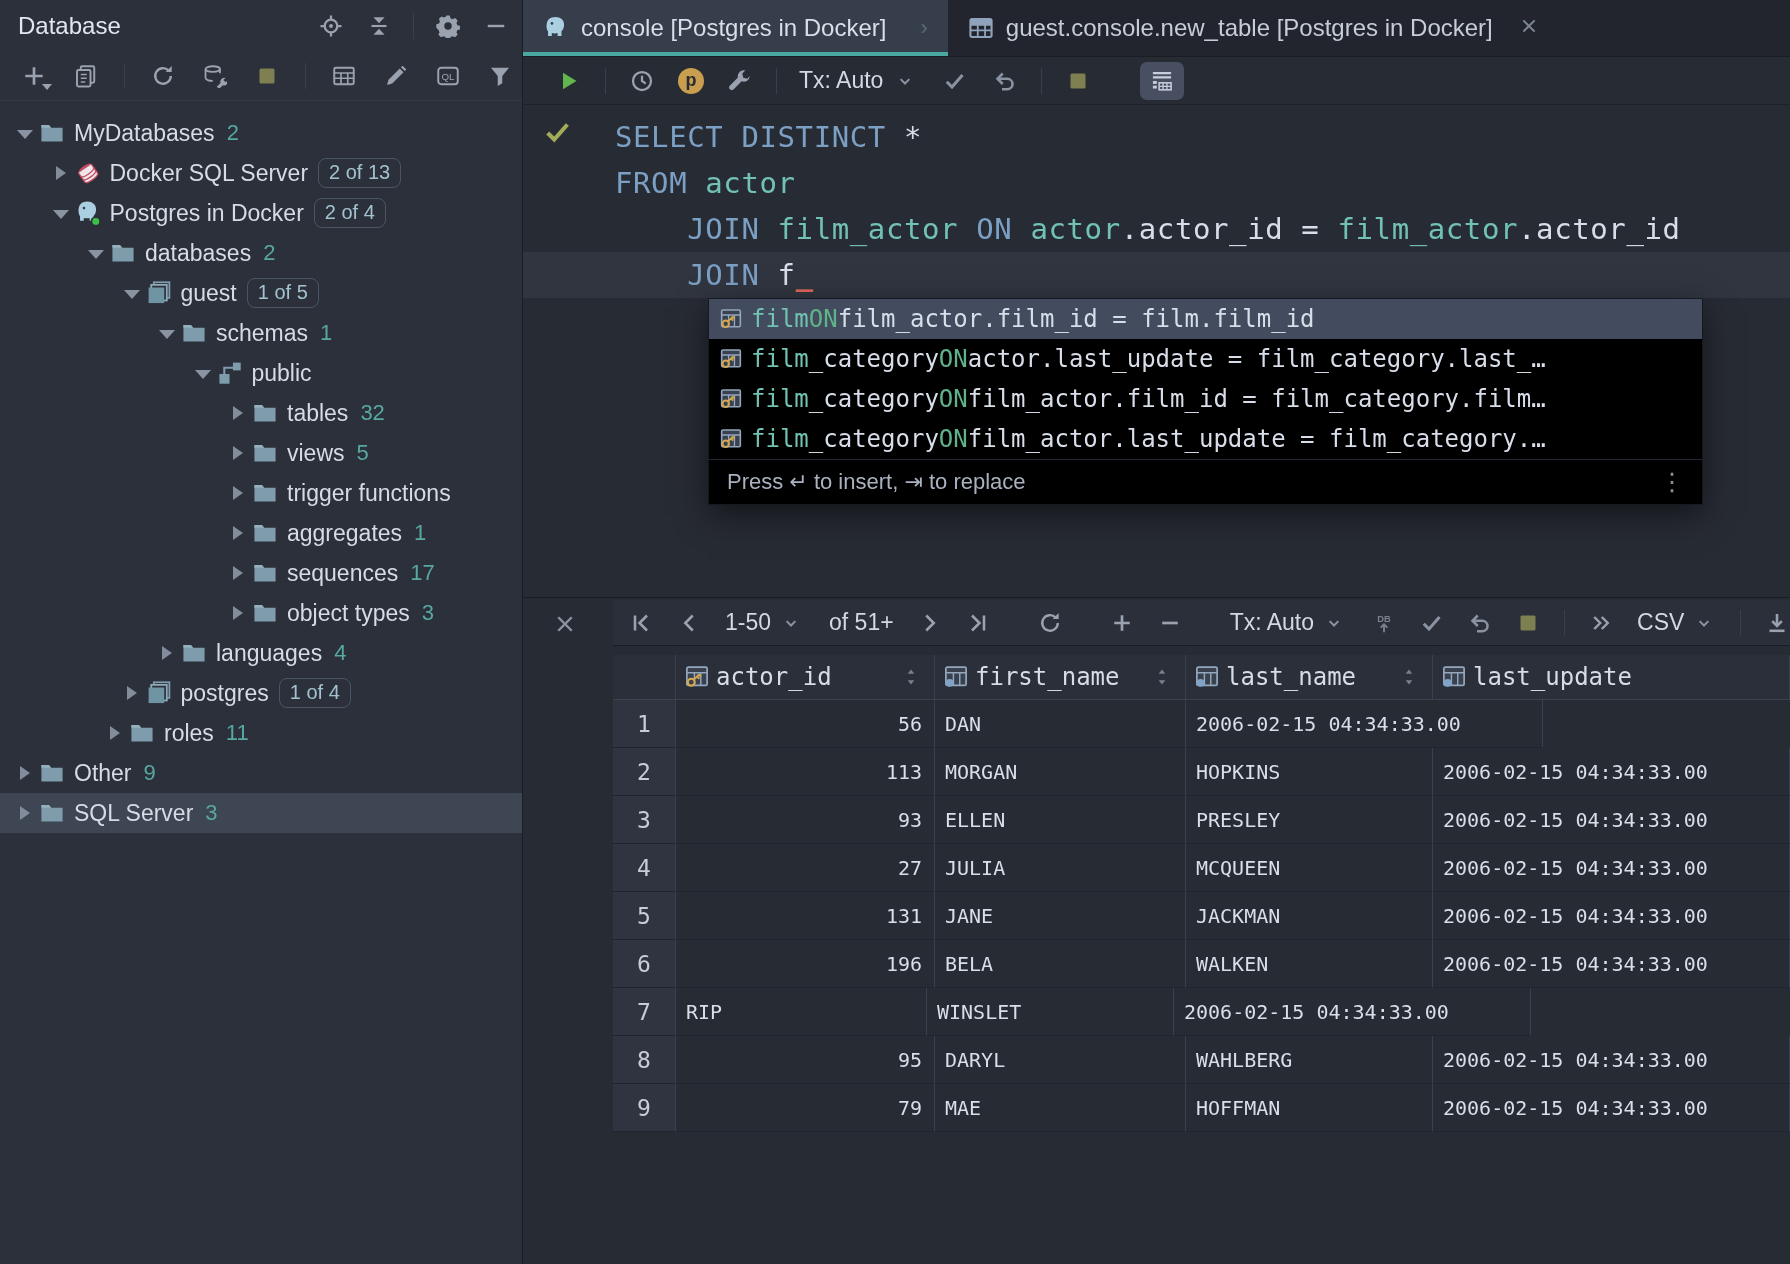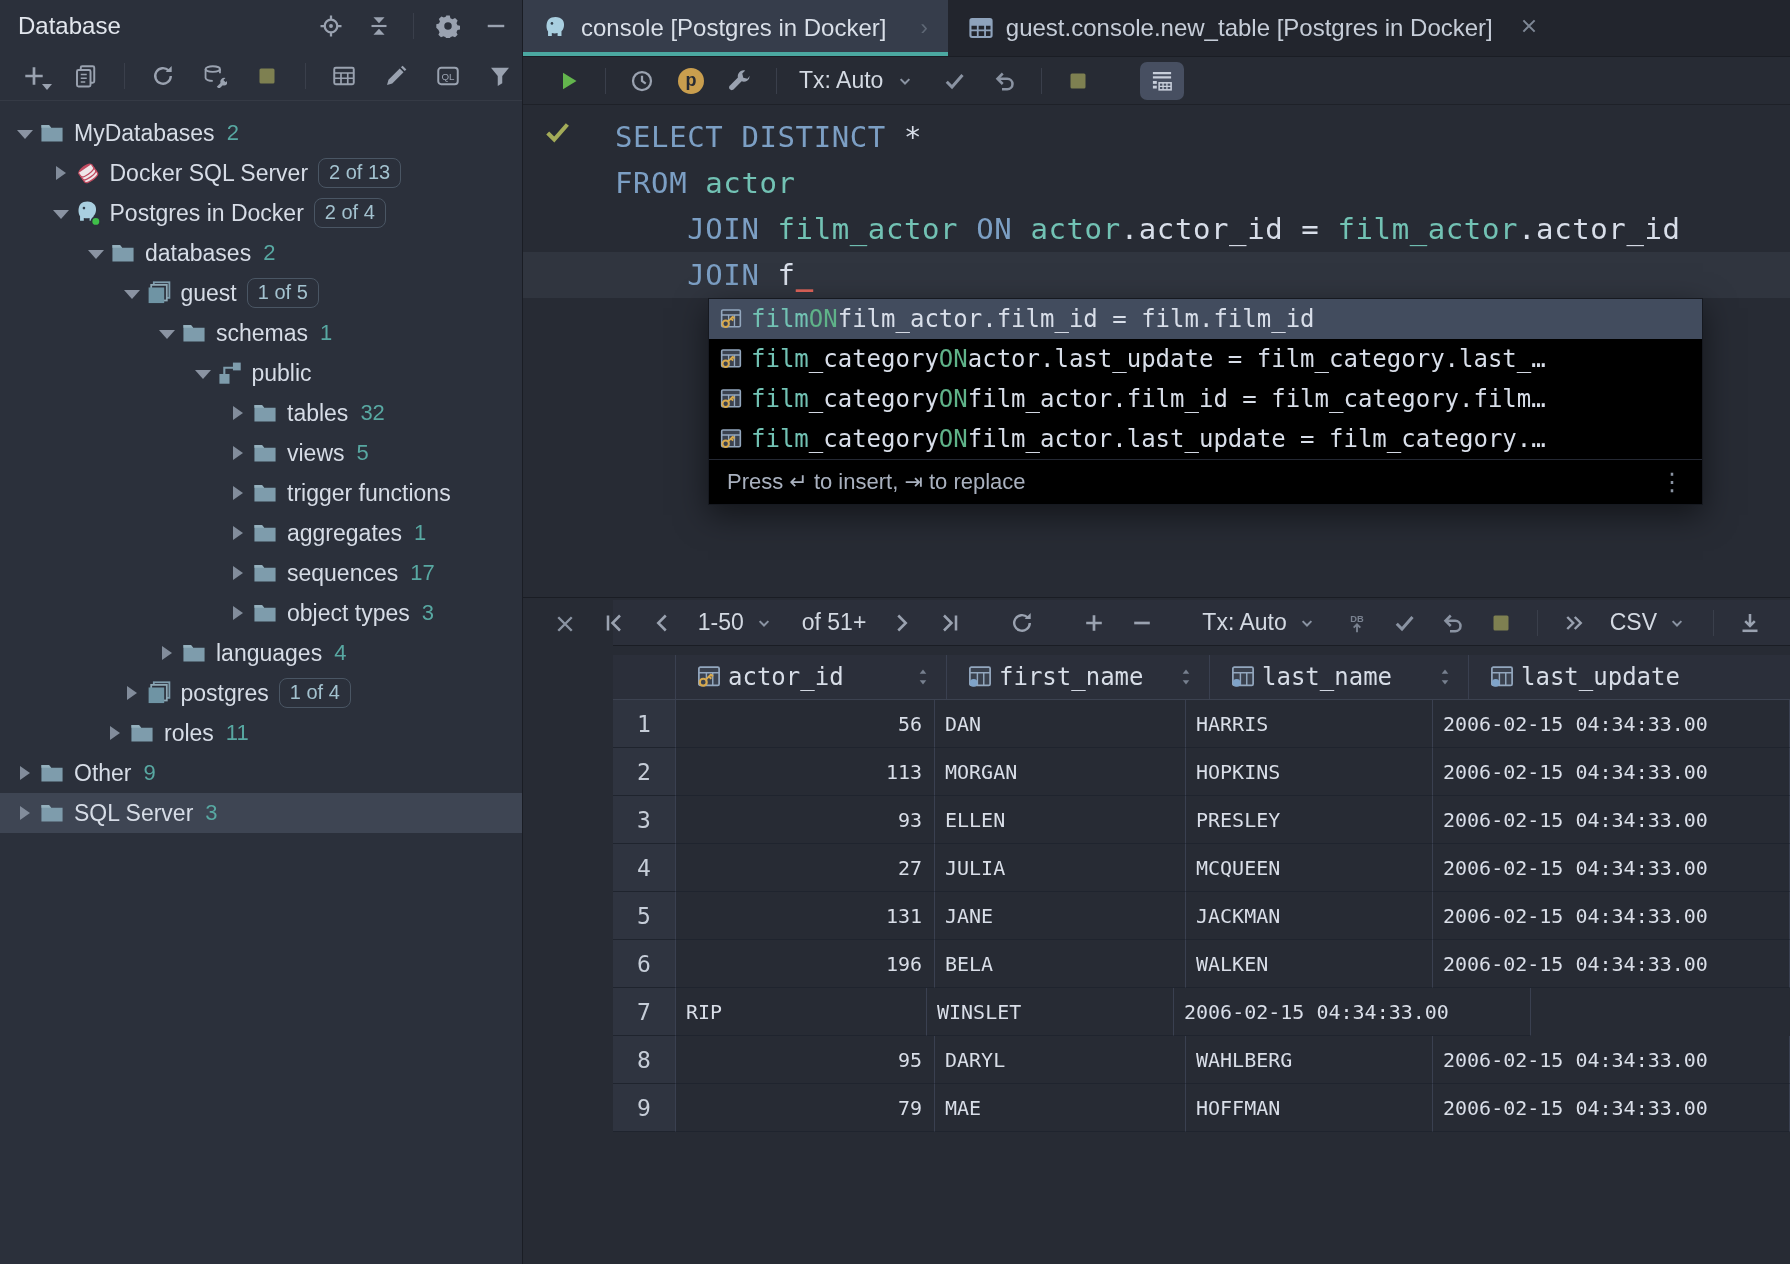--- a/index.html
+++ b/index.html
@@ -66,28 +66,28 @@
   .pk-match{color:#72C2B4;}
   .pk-kw{color:#5FB389;}
   .pk-plain{color:#D8DEE9;}
   #popup-footer{height:44px;border-top:1px solid #242833;display:flex;align-items:center;padding:0 18px;font-size:22px;color:#A9B1BF;}
   #popup-dots{margin-left:auto;color:#8A93A2;font-size:24px;}
 
   
   #results{position:absolute;left:0;top:597px;right:0;bottom:0;background:#272B34;border-top:1px solid #1A1D24;box-sizing:border-box;}
   #results-close{position:absolute;left:28px;top:12px;color:#8A93A2;}
   #results-close svg{width:24px;height:24px;}
-  #results-toolbar{position:absolute;left:90px;right:0;top:2px;height:46px;background:#2B2F3A;border-bottom:1px solid #1A1D24;display:flex;align-items:center;gap:24px;padding:0 16px;box-sizing:border-box;justify-content:flex-end;}
+  #results-toolbar{position:absolute;left:90px;right:0;top:2px;height:46px;background:#2B2F3A;border-bottom:1px solid #1A1D24;display:flex;align-items:center;gap:24px;padding:0 16px;box-sizing:border-box;}
   .rt-label{font-size:23px;color:#D3D9E2;white-space:nowrap;}
   .rt-group{display:flex;align-items:center;gap:6px;}
   .rt-right{margin-left:auto;display:flex;align-items:center;gap:22px;padding-right:10px;}
   .dim{color:#7A8290;}
 
   #grid{position:absolute;left:90px;top:57px;width:1177px;}
-  .grid-header{display:flex;height:45px;background:#2B2F3A;border-bottom:1px solid #3C4250;box-sizing:border-box;gap:12px;}
+  .grid-header{display:flex;height:45px;background:#2B2F3A;border-bottom:1px solid #3C4250;box-sizing:border-box;}
   .hcell{display:flex;align-items:center;padding-left:8px;box-sizing:border-box;border-right:1px solid #3A4050;font-family:"DejaVu Sans Mono",monospace;font-size:24px;color:#D7DDE7;overflow:hidden;}
   .hcell .ticon{width:26px;height:26px;margin-right:6px;}
   .hcell .sort{margin-left:auto;margin-right:16px;display:inline-flex;}
   .hcell .sort svg{width:14px;height:22px;}
   .grid-row{display:flex;height:48px;box-sizing:border-box;}
   .cell{box-sizing:border-box;border-right:1px solid #3A4050;border-bottom:1px solid #1F242E;font-family:"DejaVu Sans Mono",monospace;font-size:20px;color:#D9DEE8;display:flex;align-items:center;overflow:hidden;white-space:nowrap;}
   .cell.gut{background:#2F3440;color:#C6CDD8;font-size:23px;justify-content:center;}
   .hcell.gut{background:#2B2F3A;}
   .cell.num{justify-content:flex-end;padding-right:12px;}
   .cell.txt{padding-left:10px;}
@@ -723,21 +723,20 @@
                   <circle cx="4.6" cy="13" r="2.7" fill="#7FA3C9"></circle>
                 </svg>
               </span>
               <span>last_update</span>
             </div>
           </div>
           <div class="grid-row">
             <div class="cell gut" style="width: 63px; min-width: 63px;">1</div>
             <div class="cell num" style="width: 259px; min-width: 259px;">56</div>
             <div class="cell txt" style="width: 251px; min-width: 251px;">DAN</div>
-            <div class="cell txt" style="width: 247px; min-width: 247px;">HARRIS</div>
             <div class="cell txt" style="width: 357px; min-width: 357px;">2006-02-15 04:34:33.00</div>
           </div>
           <div class="grid-row">
             <div class="cell gut" style="width: 63px; min-width: 63px;">2</div>
             <div class="cell num" style="width: 259px; min-width: 259px;">113</div>
             <div class="cell txt" style="width: 251px; min-width: 251px;">MORGAN</div>
             <div class="cell txt" style="width: 247px; min-width: 247px;">HOPKINS</div>
             <div class="cell txt" style="width: 357px; min-width: 357px;">2006-02-15 04:34:33.00</div>
           </div>
           <div class="grid-row">

